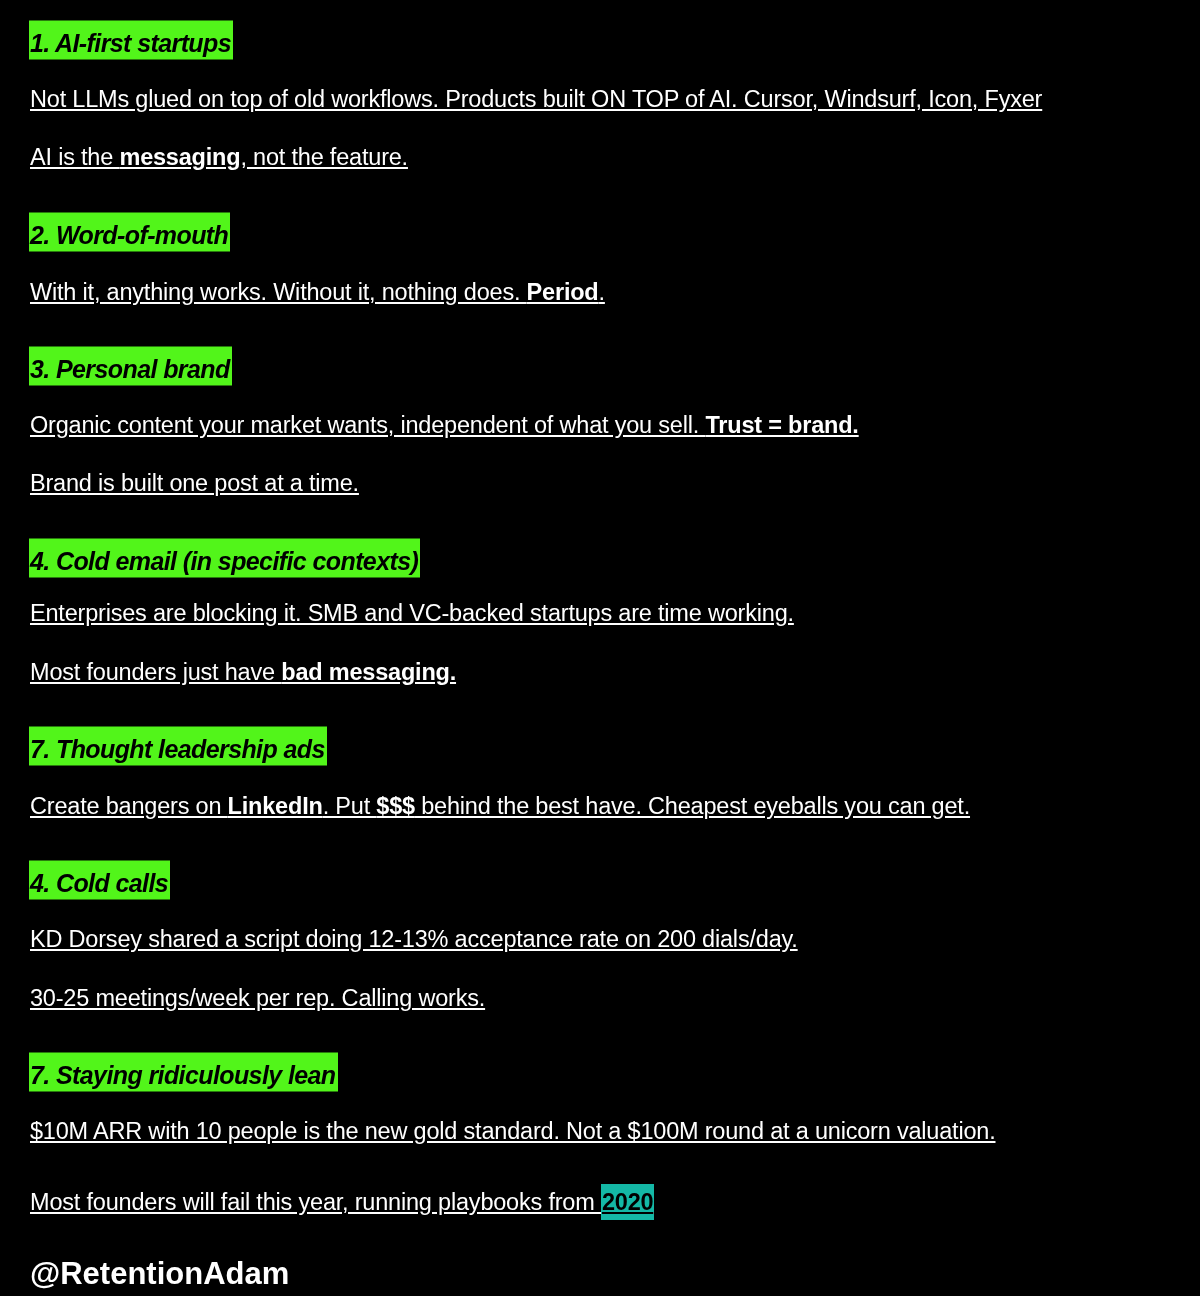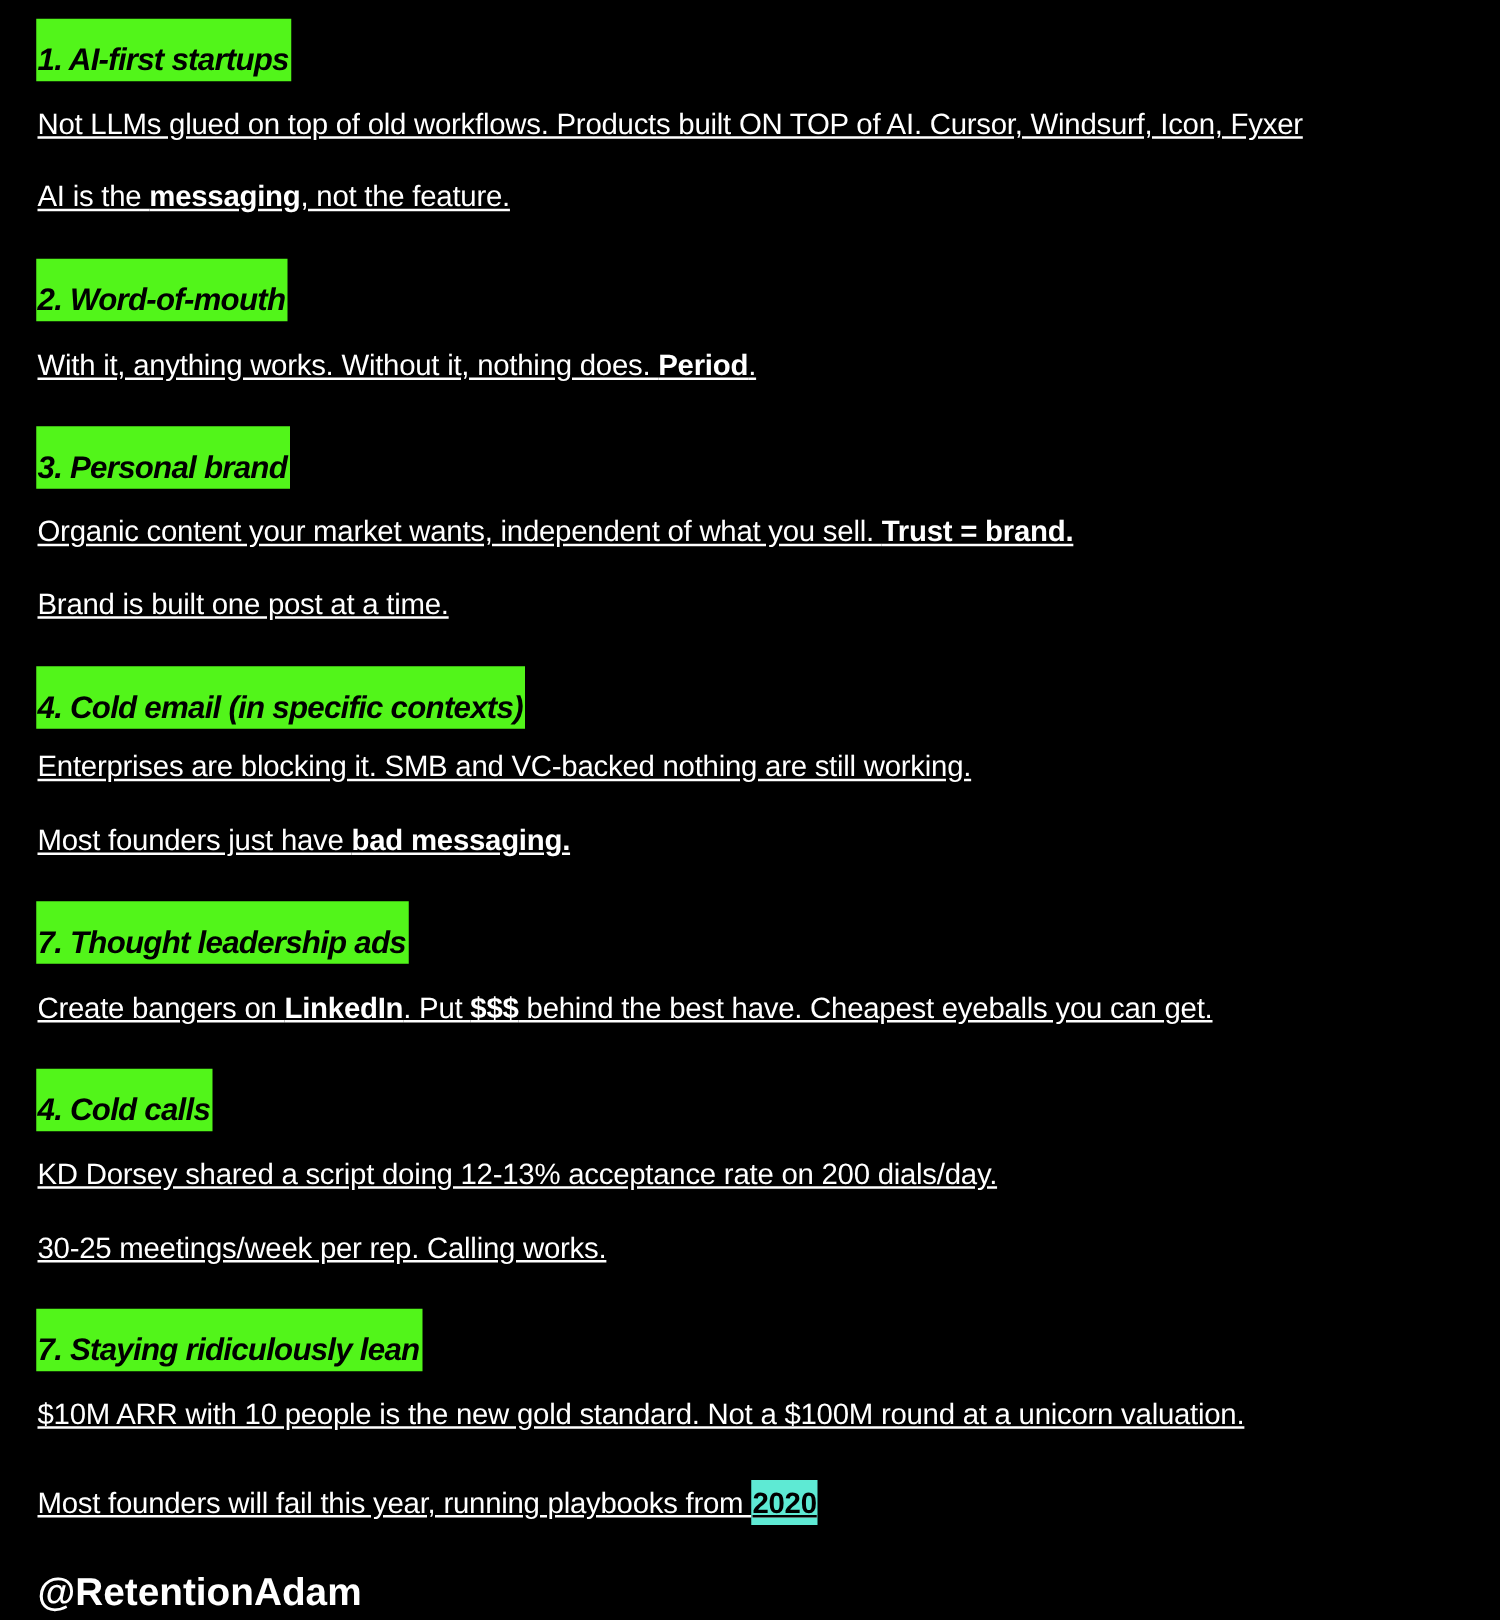--- a/index.html
+++ b/index.html
@@ -28,27 +28,27 @@
     .heading {
       position: absolute;
       left: 29px;
       white-space: nowrap;
       background: #52f51a;
       color: #000000;
       font-weight: bold;
       font-style: italic;
       font-size: 25px;
       line-height: 34px;
-      padding: 16px 2px 0 1px;
+      padding: 5px 2px 0 1px;
       letter-spacing: -0.6px;
       transform: translateY(-50%);
     }
     .line b { font-weight: bold; }
     .hl {
-      background: #5eead4;
+      background: #14b8a6;
       color: #000000;
       font-weight: bold;
       text-decoration: underline;
       padding: 5px 1px;
     }
     .signature {
       position: absolute;
       left: 30px;
       font-weight: bold;
       font-size: 31px;
@@ -75,21 +75,21 @@
 <div class="heading" style="top:366px">3. Personal brand</div>
 <div class="line" style="top:425px">
   <span>Organic content your market wants, independent of what you sell. </span><b>Trust = brand.</b>
 </div>
 <div class="line" style="top:483px">
   <span>Brand is built one post at a time.</span>
 </div>
 
 <div class="heading" style="top:558px">4. Cold email (in specific contexts)</div>
 <div class="line" style="top:613px">
-  <span>Enterprises are blocking it. SMB and VC-backed nothing are still working.</span>
+  <span>Enterprises are blocking it. SMB and VC-backed startups are time working.</span>
 </div>
 <div class="line" style="top:672px">
   <span>Most founders just have </span><b>bad messaging.</b>
 </div>
 
 <div class="heading" style="top:746px">7. Thought leadership ads</div>
 <div class="line" style="top:806px">
   <span>Create bangers on </span><b>LinkedIn</b><span>. Put </span><b>$$$</b><span> behind the best have. Cheapest eyeballs you can get.</span>
 </div>
 

